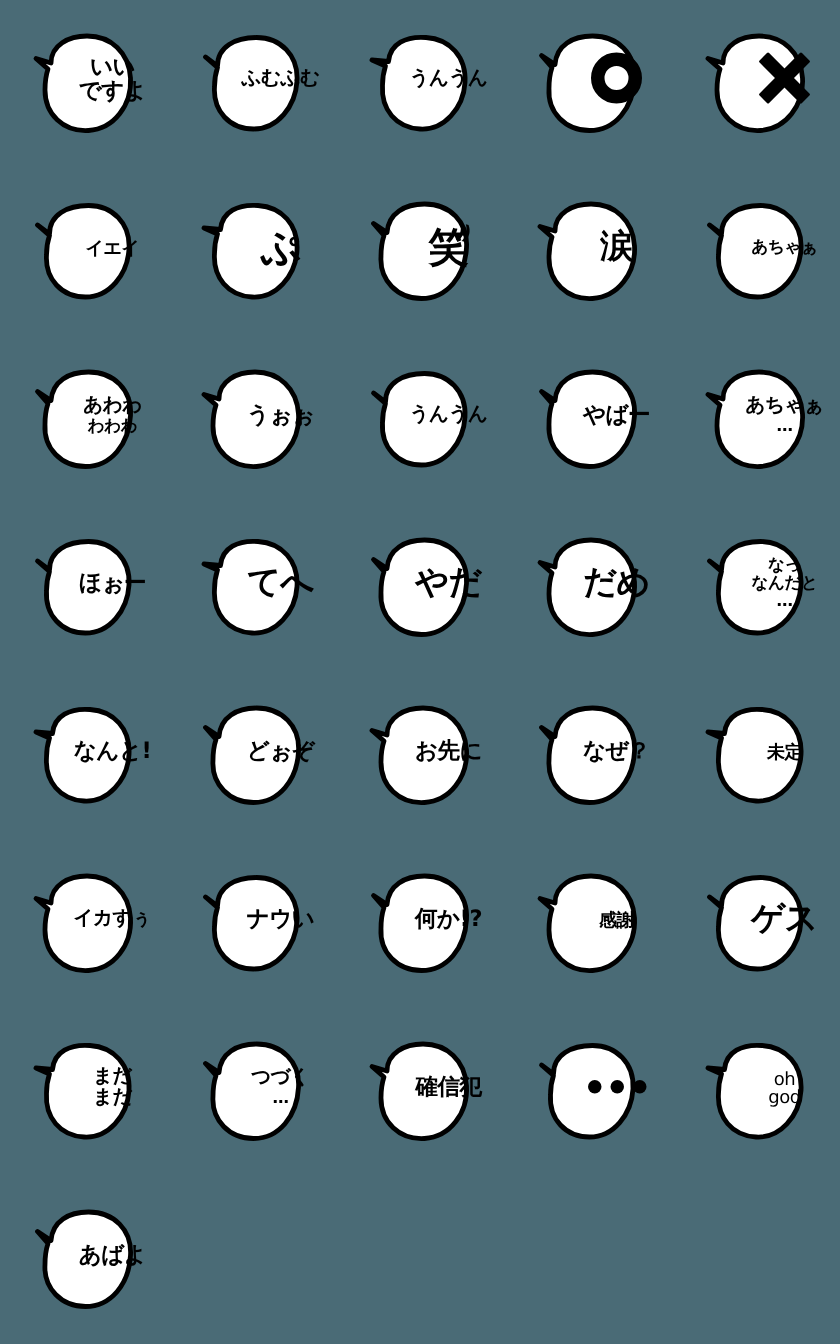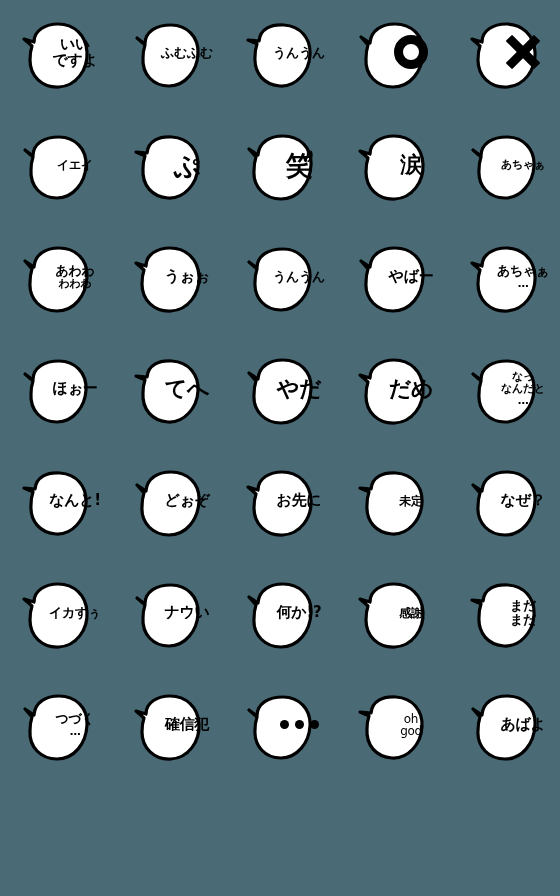--- a/index.html
+++ b/index.html
@@ -370,40 +370,40 @@
           <path d="M 14 22 C 14 10, 26 4, 38 4 C 54 4, 66 15, 67 32 C 68 50, 56 66, 39 67 C 22 68, 10 56, 10 40 C 10 34, 11 29, 12 26 L 4 19 Z" fill="#ffffff" stroke="#000000" stroke-width="3.2" stroke-linejoin="round"></path>
         </svg>
         <div class="bubble-text">
           <span class="ln sz-m">お先に</span>
         </div>
       </div>
     </div>
     <div class="cell">
       <div class="bubble-wrap">
         <svg class="bubble-svg" viewBox="0 0 72 72" xmlns="http://www.w3.org/2000/svg" aria-hidden="true">
+          <path d="M 14 23 C 15 10, 26 4, 39 4 C 56 4, 68 16, 67 33 C 66 52, 54 67, 37 67 C 21 67, 9 55, 10 39 C 10 33, 11 28, 12 25 L 5 17 Z" fill="#ffffff" stroke="#000000" stroke-width="3.2" stroke-linejoin="round"></path>
+        </svg>
+        <div class="bubble-text">
+          <span class="ln sz-m">なぜ？</span>
+        </div>
+      </div>
+    </div>
+    <div class="cell">
+      <div class="bubble-wrap">
+        <svg class="bubble-svg" viewBox="0 0 72 72" xmlns="http://www.w3.org/2000/svg" aria-hidden="true">
           <path d="M 15 21 C 16 9, 27 4, 40 5 C 56 6, 67 18, 66 35 C 65 52, 52 67, 36 66 C 20 65, 10 53, 11 37 C 11 31, 12 27, 13 24 L 4 20 Z" fill="#ffffff" stroke="#000000" stroke-width="3.2" stroke-linejoin="round"></path>
         </svg>
         <div class="bubble-text">
           <span class="ln sz-l">未定</span>
         </div>
       </div>
     </div>
     <div class="cell">
       <div class="bubble-wrap">
         <svg class="bubble-svg" viewBox="0 0 72 72" xmlns="http://www.w3.org/2000/svg" aria-hidden="true">
-          <path d="M 14 23 C 15 10, 26 4, 39 4 C 56 4, 68 16, 67 33 C 66 52, 54 67, 37 67 C 21 67, 9 55, 10 39 C 10 33, 11 28, 12 25 L 5 17 Z" fill="#ffffff" stroke="#000000" stroke-width="3.2" stroke-linejoin="round"></path>
-        </svg>
-        <div class="bubble-text">
-          <span class="ln sz-m">なぜ？</span>
-        </div>
-      </div>
-    </div>
-    <div class="cell">
-      <div class="bubble-wrap">
-        <svg class="bubble-svg" viewBox="0 0 72 72" xmlns="http://www.w3.org/2000/svg" aria-hidden="true">
           <path d="M 14 22 C 14 10, 26 4, 38 4 C 54 4, 66 15, 67 32 C 68 50, 56 66, 39 67 C 22 68, 10 56, 10 40 C 10 34, 11 29, 12 26 L 4 19 Z" fill="#ffffff" stroke="#000000" stroke-width="3.2" stroke-linejoin="round"></path>
         </svg>
         <div class="bubble-text">
           <span class="ln sz-s">イカすぅ</span>
         </div>
       </div>
     </div>
     <div class="cell">
       <div class="bubble-wrap">
         <svg class="bubble-svg" viewBox="0 0 72 72" xmlns="http://www.w3.org/2000/svg" aria-hidden="true">
@@ -424,20 +424,30 @@
         </div>
       </div>
     </div>
     <div class="cell">
       <div class="bubble-wrap">
         <svg class="bubble-svg" viewBox="0 0 72 72" xmlns="http://www.w3.org/2000/svg" aria-hidden="true">
           <path d="M 14 22 C 14 10, 26 4, 38 4 C 54 4, 66 15, 67 32 C 68 50, 56 66, 39 67 C 22 68, 10 56, 10 40 C 10 34, 11 29, 12 26 L 4 19 Z" fill="#ffffff" stroke="#000000" stroke-width="3.2" stroke-linejoin="round"></path>
         </svg>
         <div class="bubble-text">
           <span class="ln sz-l">感謝</span>
+        </div>
+      </div>
+    </div>
+    <div class="cell">
+      <div class="bubble-wrap">
+        <svg class="bubble-svg" viewBox="0 0 72 72" xmlns="http://www.w3.org/2000/svg" aria-hidden="true">
+          <path d="M 13 24 C 13 11, 25 5, 39 5 C 55 5, 67 17, 66 34 C 65 51, 53 66, 37 66 C 21 66, 10 54, 11 38 C 11 32, 12 28, 13 25 L 5 18 Z" fill="#ffffff" stroke="#000000" stroke-width="3.2" stroke-linejoin="round"></path>
+        </svg>
+        <div class="bubble-text">
+          <span class="ln sz-xl">ゲス</span>
         </div>
       </div>
     </div>
     <div class="cell">
       <div class="bubble-wrap">
         <svg class="bubble-svg" viewBox="0 0 72 72" xmlns="http://www.w3.org/2000/svg" aria-hidden="true">
           <path d="M 15 21 C 16 9, 27 4, 40 5 C 56 6, 67 18, 66 35 C 65 52, 52 67, 36 66 C 20 65, 10 53, 11 37 C 11 31, 12 27, 13 24 L 4 20 Z" fill="#ffffff" stroke="#000000" stroke-width="3.2" stroke-linejoin="round"></path>
         </svg>
         <div class="bubble-text">
           <span class="ln sz-s">まだ</span>

